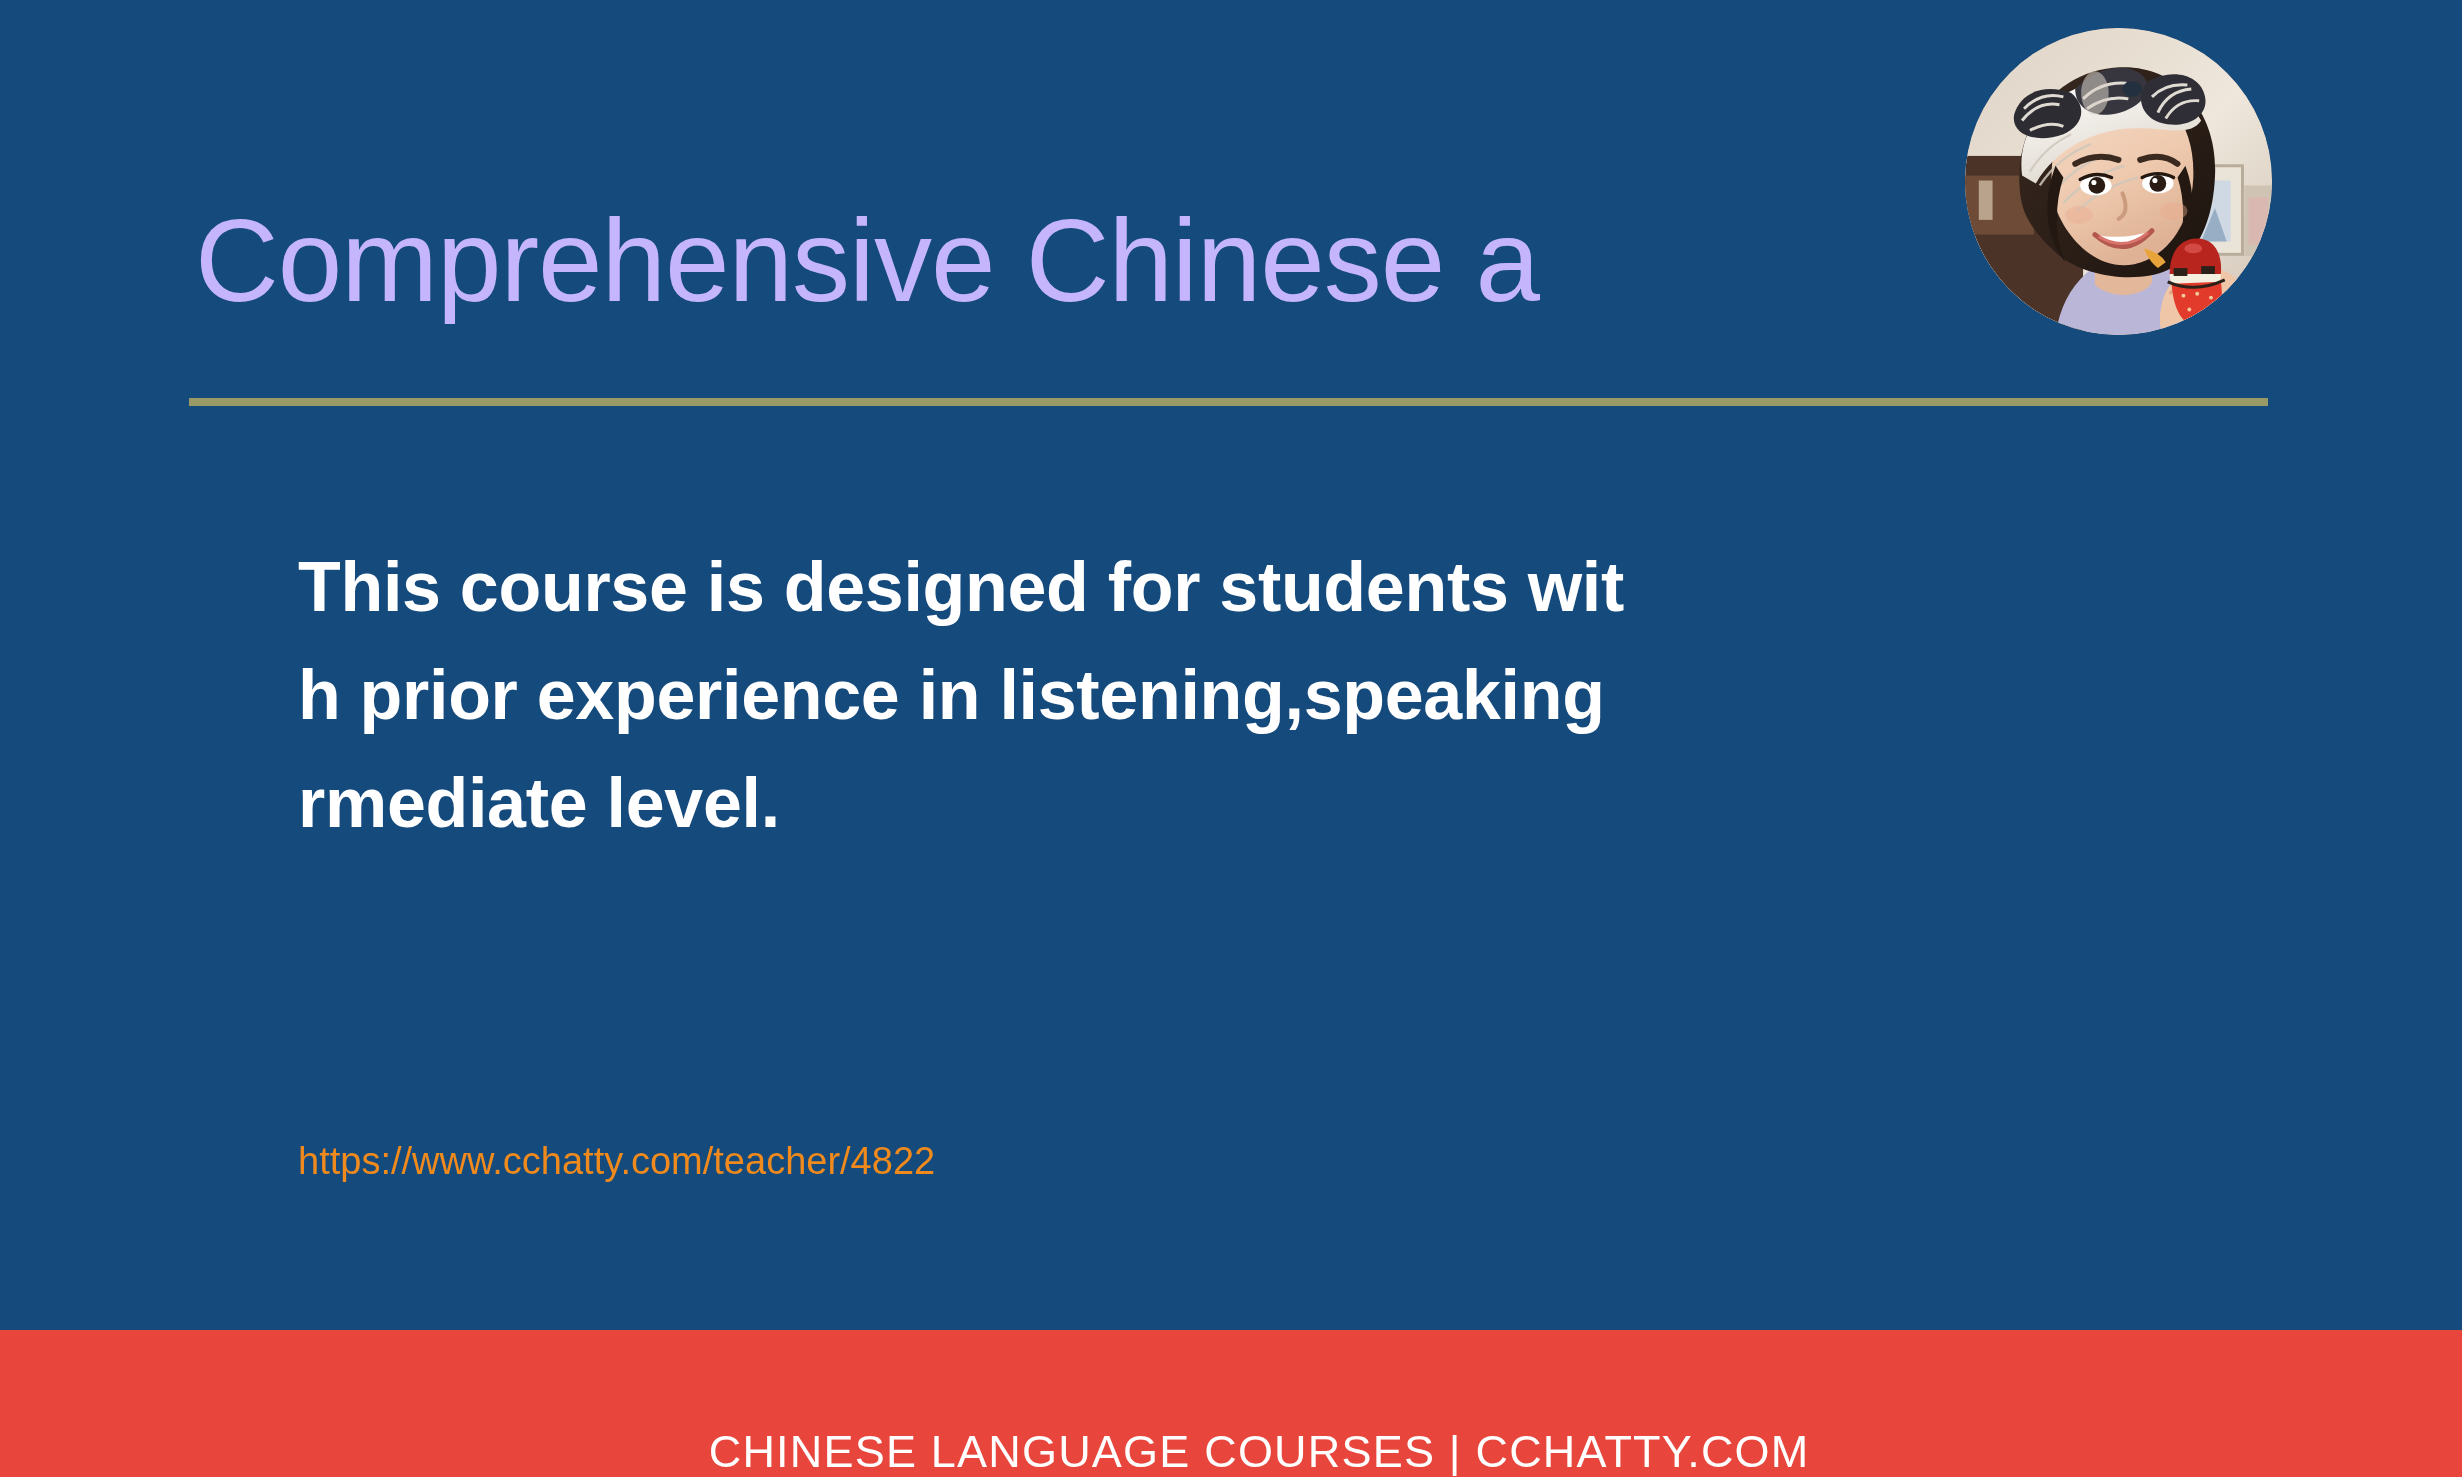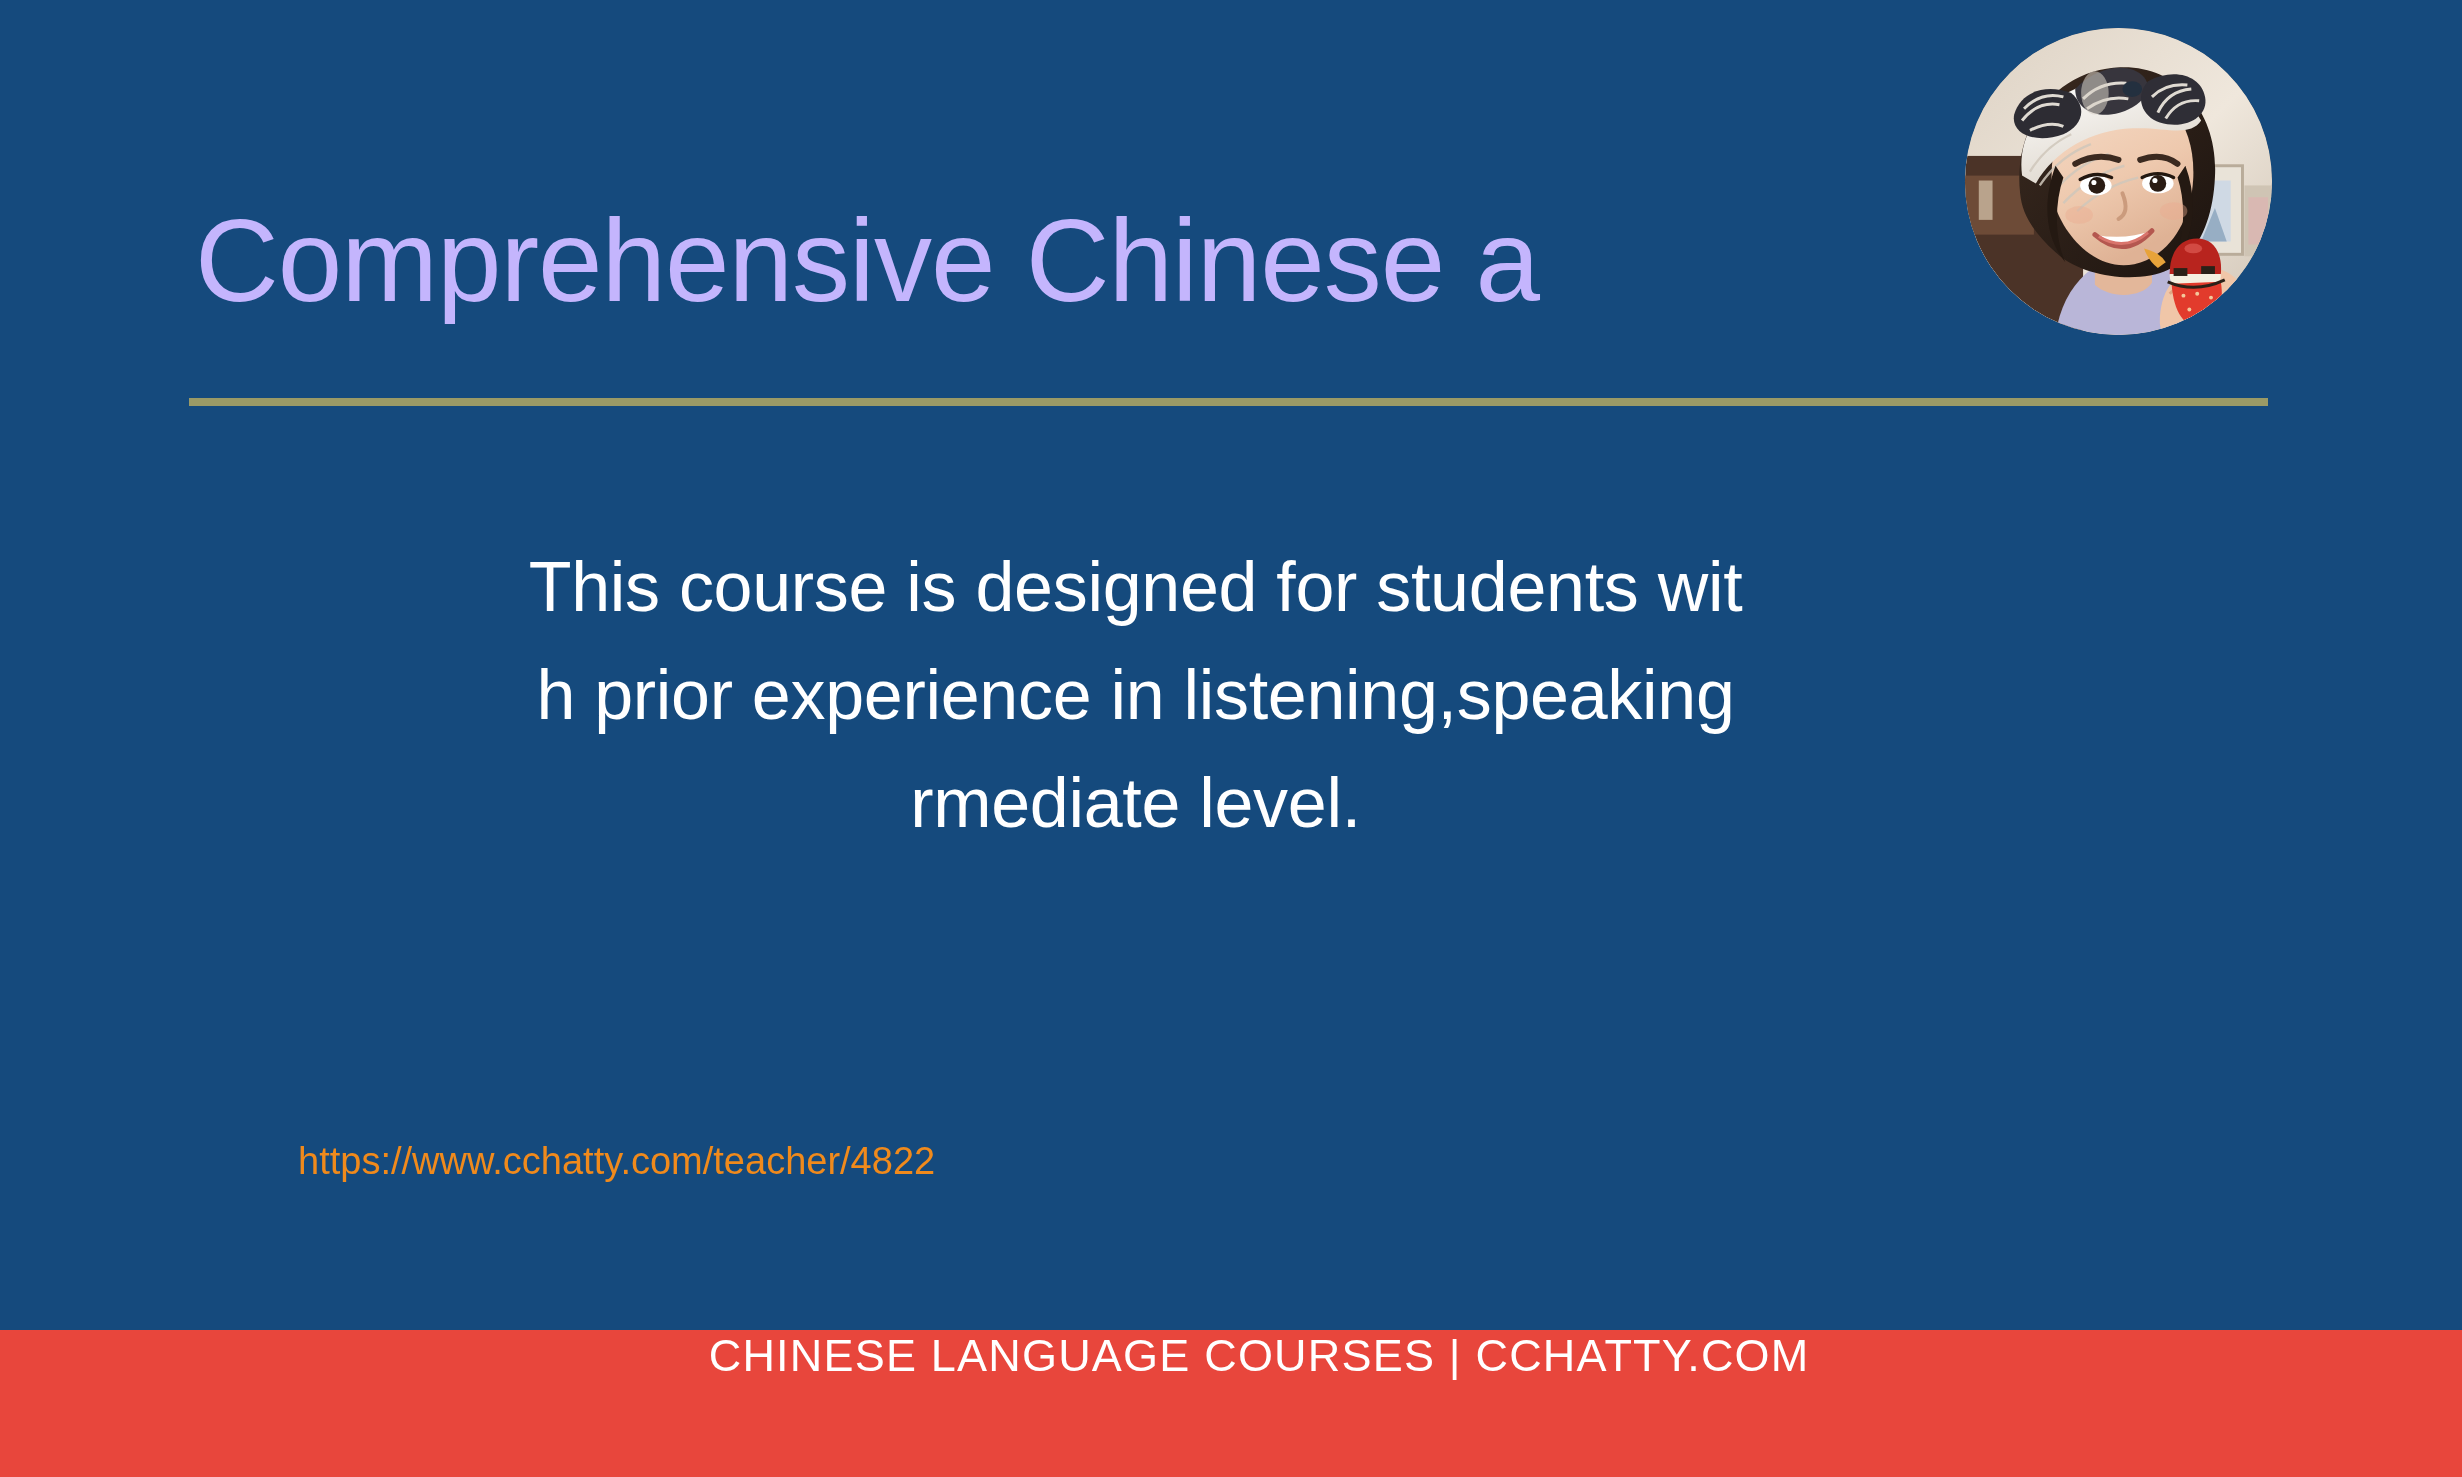--- a/index.html
+++ b/index.html
@@ -61,24 +61,23 @@
 
   
   #body-text {
     position: absolute;
     left: 298px;
     top: 463px;
     width: 1675px;
     color: #FFFFFF;
     font-size: 70px;
     line-height: 108px;
-    font-weight: 400;
+    font-weight: 700;
     white-space: pre-line;
     letter-spacing: -0.3px;
-    text-align: center;
   }
 
   
   #course-link {
     position: absolute;
     left: 298px;
     top: 1138px;
     color: #F08A1C;
     font-size: 38px;
     line-height: 47px;
@@ -89,21 +88,21 @@
 
   
   #footer-band {
     position: absolute;
     left: 0;
     top: 1330px;
     width: 2463px;
     height: 148px;
     background: #E8463C;
     display: flex;
-    align-items: flex-start;
+    align-items: flex-end;
     justify-content: center;
   }
   #footer-text {
     color: #FFFFFF;
     font-size: 45px;
     letter-spacing: 1.2px;
     font-weight: 400;
     white-space: nowrap;
     transform: translateX(27.6px);
   }

